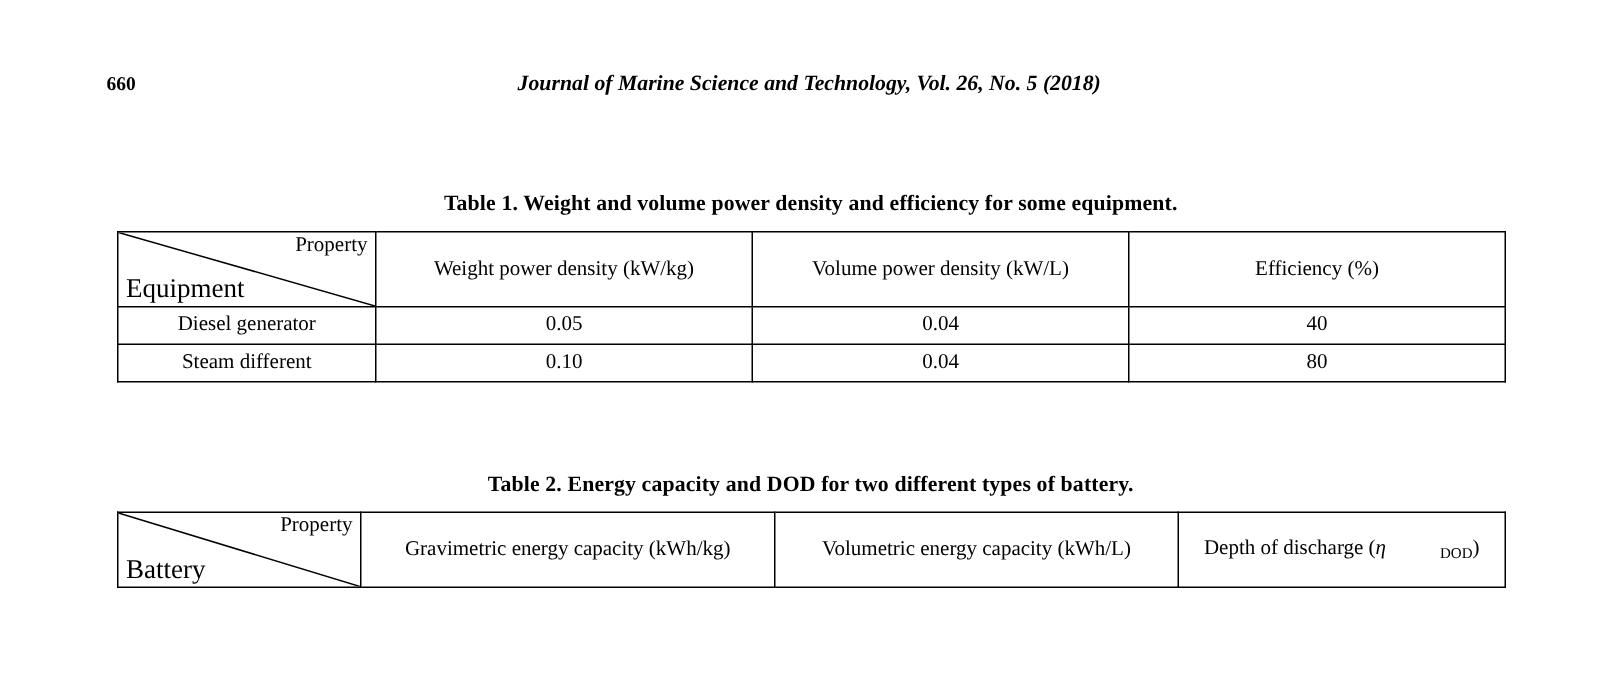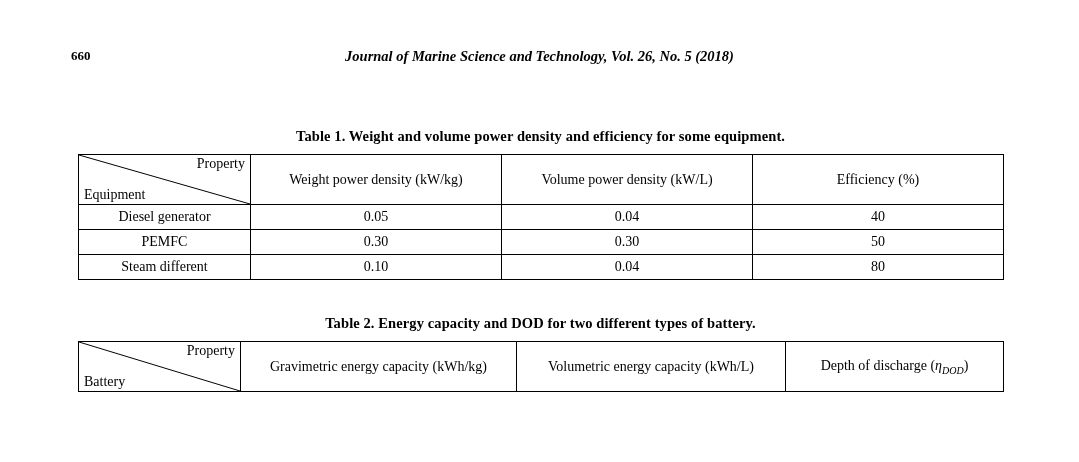--- a/index.html
+++ b/index.html
@@ -104,30 +104,30 @@
   .corner-top {
     position: absolute;
     right: 5px;
     top: 1px;
     font-size: 14px;
   }
   .corner-bottom {
     position: absolute;
     left: 5px;
     bottom: 1px;
-    font-size: 14px;
+    font-size: 18px;
   }
   td.col-head {
     height: 49px;
     font-size: 14px;
   }
   .sub {
     font-size: 10px;
     vertical-align: sub;
-    font-style: italic;
+    padding-left: 36px;
   }
   .ital {
     font-style: italic;
   }
 </style>
 </head>
 <body>
 
 <div class="page">
 
@@ -158,26 +158,20 @@
           </td>
           <td class="col-head">Weight power density (kW/kg)</td>
           <td class="col-head">Volume power density (kW/L)</td>
           <td class="col-head">Efficiency (%)</td>
         </tr>
         <tr>
           <td class="row-label">Diesel generator</td>
           <td>0.05</td>
           <td>0.04</td>
           <td>40</td>
-        </tr>
-        <tr>
-          <td class="row-label">PEMFC</td>
-          <td>0.30</td>
-          <td>0.30</td>
-          <td>50</td>
         </tr>
         <tr>
           <td class="row-label">Steam different</td>
           <td>0.10</td>
           <td>0.04</td>
           <td>80</td>
         </tr>
       </tbody>
     </table>
   </div>

